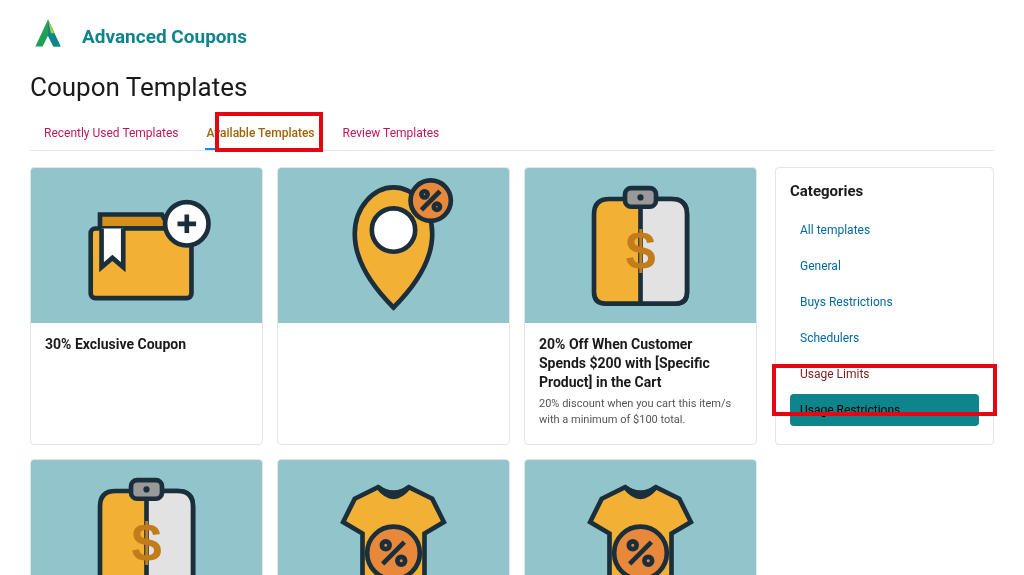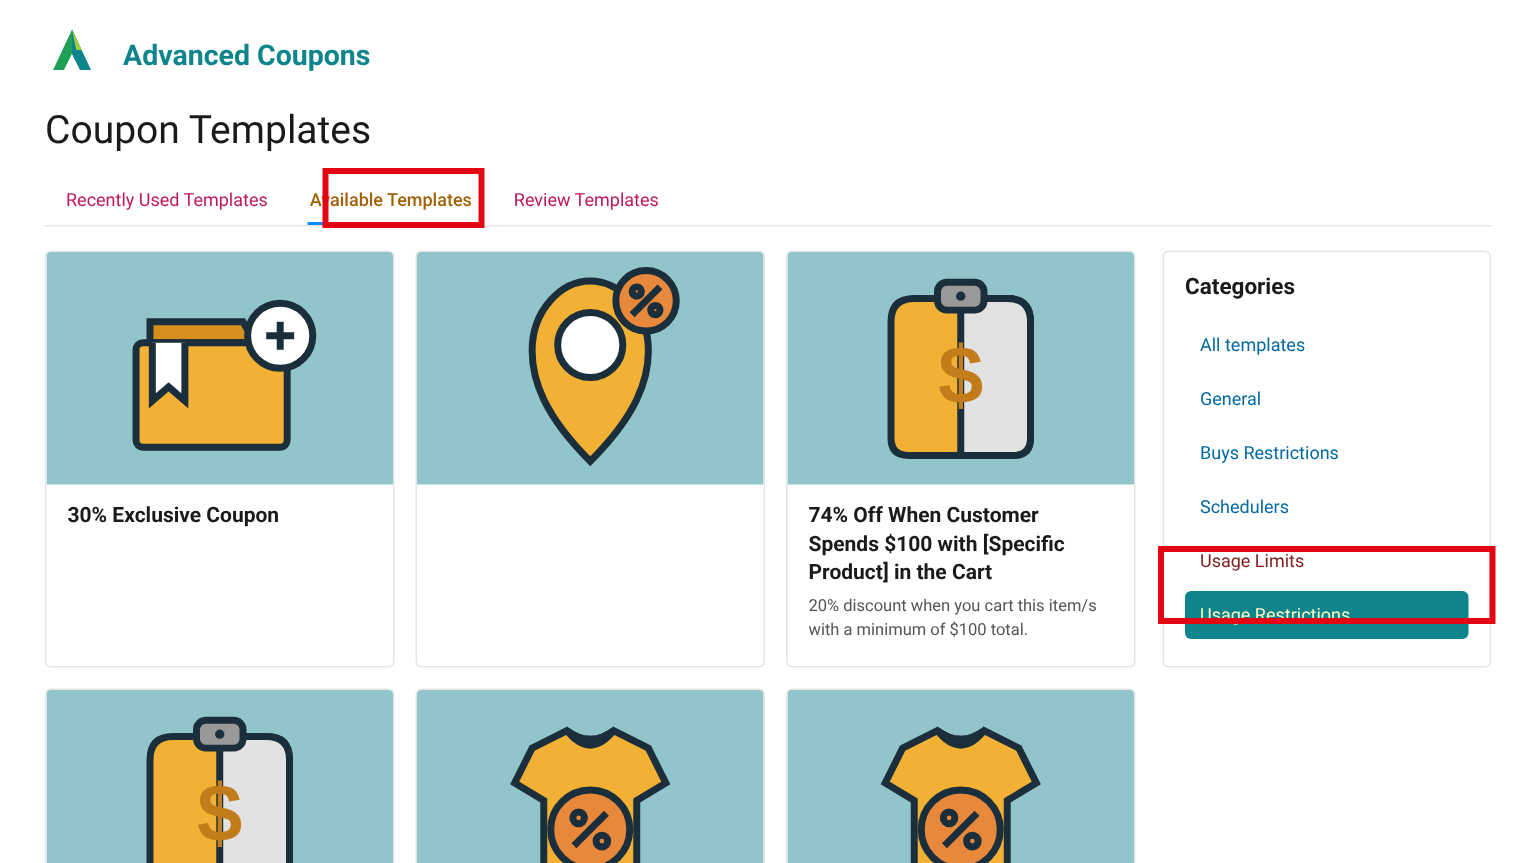--- a/index.html
+++ b/index.html
@@ -131,21 +131,21 @@
       color: #0369a1;
       cursor: pointer;
       margin-bottom: 4px;
       border-radius: 4px;
     }
     .cat-item.highlight-link {
       color: #7f1d1d;
     }
     .cat-item.active {
       background: #0e858c;
-      color: #fef9c3;
+      color: #000000;
     }
     .sidebar-highlight {
       position: absolute;
       border: 4px solid #e30613;
       left: -4px;
       right: -4px;
       height: 52px;
       top: 196px;
       pointer-events: none;
     }
@@ -228,21 +228,21 @@
       <div class="card-img">
         <svg viewBox="0 0 240 200" width="100%" height="100%">
           <path class="wallet-body ico" d="M60 60 Q60 40 80 40 L160 40 Q180 40 180 60 L180 160 Q180 175 165 175 L75 175 Q60 175 60 160 Z"></path>
           <path class="wallet-half" d="M120 40 L160 40 Q180 40 180 60 L180 160 Q180 175 165 175 L120 175 Z" stroke="#1a2e3b" stroke-width="6"></path>
           <rect class="wallet-clasp ico" x="100" y="26" width="40" height="24" rx="8"></rect>
           <circle cx="120" cy="38" r="4" fill="#1a2e3b"></circle>
           <text x="120" y="130" font-size="70" font-weight="700" fill="#c27c1a" text-anchor="middle" font-family="Arial">$</text>
         </svg>
       </div>
       <div class="card-body">
-        <div class="card-title">74% Off When Customer Spends $100 with [Specific Product] in the Cart</div>
+        <div class="card-title">20% Off When Customer Spends $200 with [Specific Product] in the Cart</div>
         <div class="card-desc">20% discount when you cart this item/s with a minimum of $100 total.</div>
       </div>
     </div>
 
     <div class="card">
       <div class="card-img">
         <svg viewBox="0 0 240 200" width="100%" height="100%">
           <path class="wallet-body ico" d="M60 60 Q60 40 80 40 L160 40 Q180 40 180 60 L180 160 Q180 175 165 175 L75 175 Q60 175 60 160 Z"></path>
           <path class="wallet-half" d="M120 40 L160 40 Q180 40 180 60 L180 160 Q180 175 165 175 L120 175 Z" stroke="#1a2e3b" stroke-width="6"></path>
           <rect class="wallet-clasp ico" x="100" y="26" width="40" height="24" rx="8"></rect>

